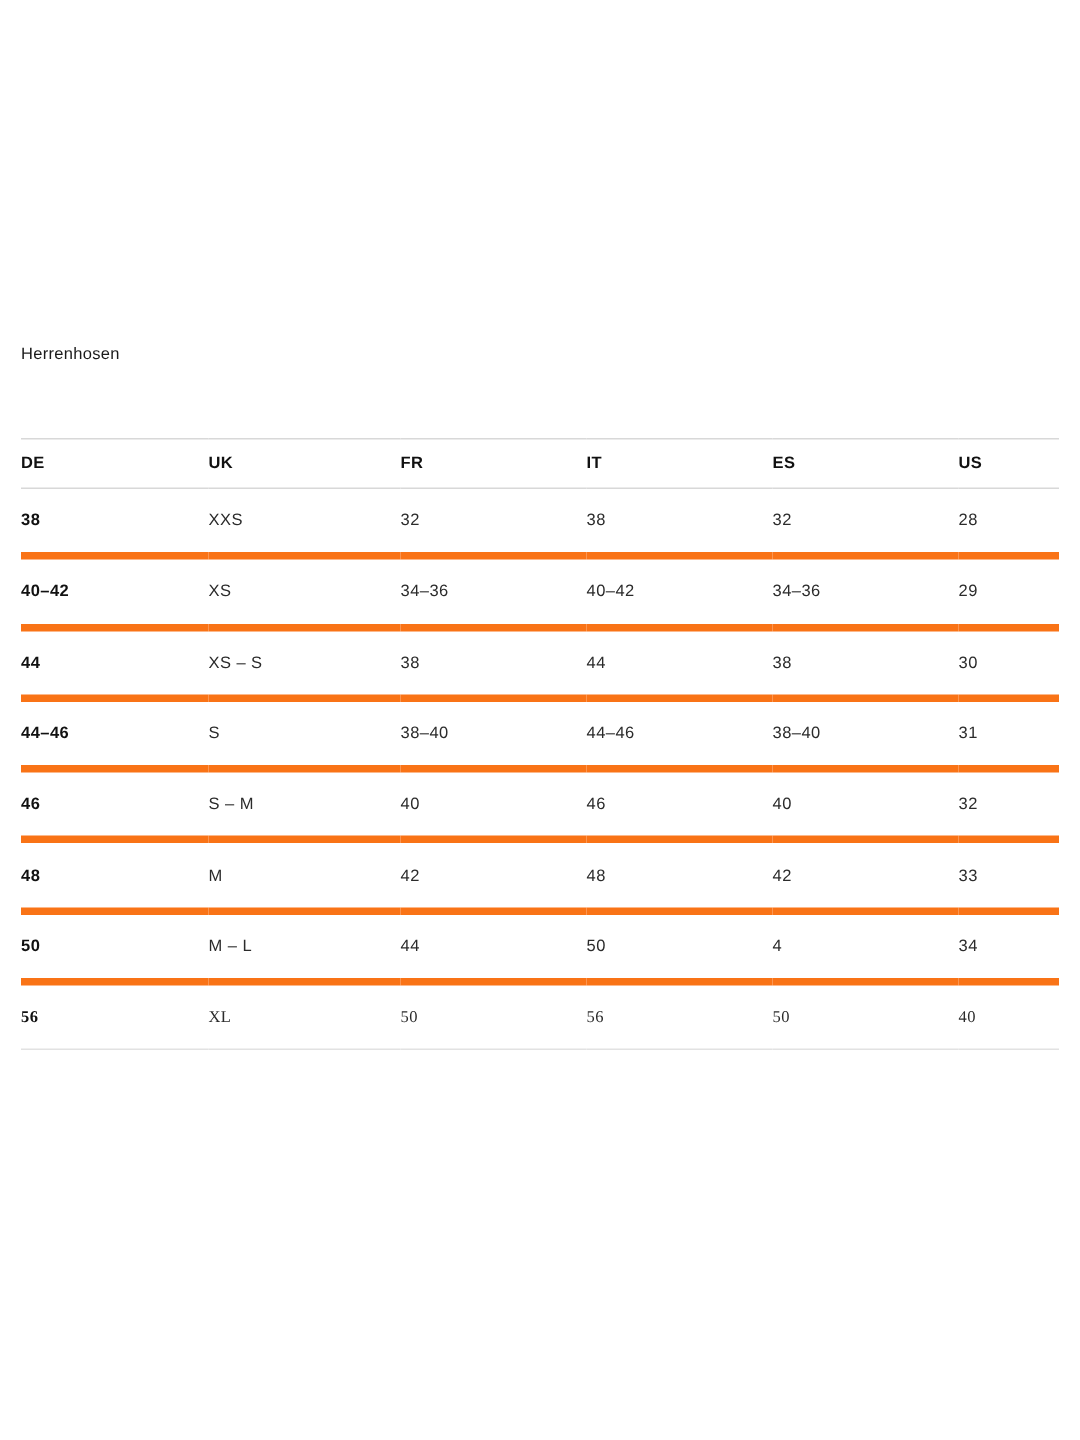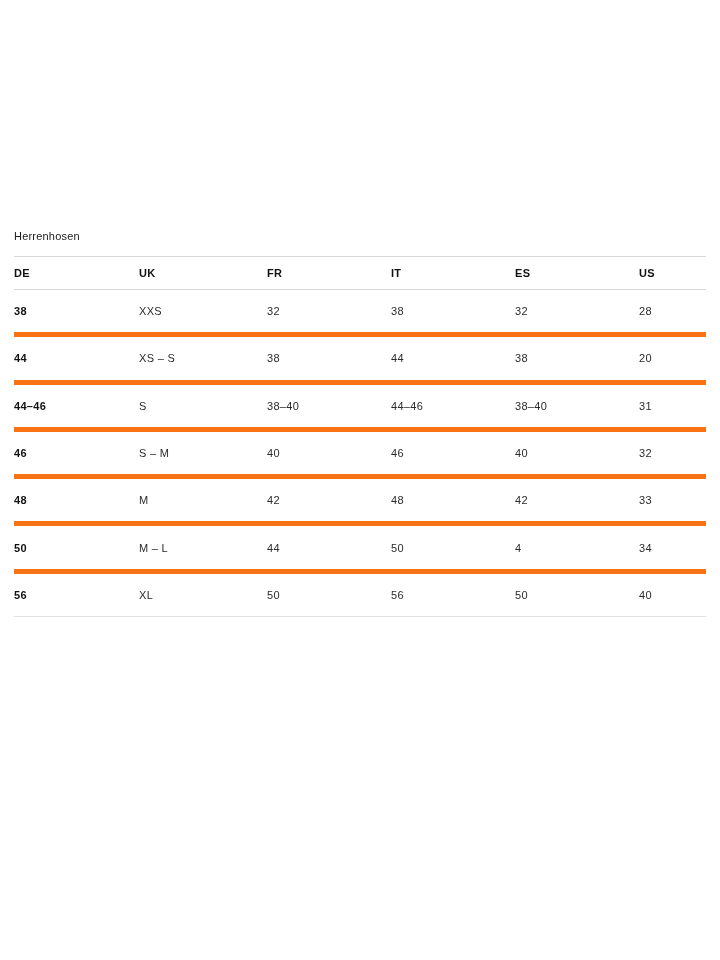--- a/index.html
+++ b/index.html
@@ -31,20 +31,21 @@
     line-height: 16px;
     color: #1a1a1a;
     letter-spacing: 0.2px;
     padding-bottom: 12px;
     font-weight: 400;
   }
   table.size-table {
     width: 100%;
     border-collapse: collapse;
     table-layout: fixed;
+    margin-top: 36px;
   }
   table.size-table th,
   table.size-table td {
     text-align: left;
     font-size: 11px;
     letter-spacing: 0.3px;
     padding: 0;
     vertical-align: middle;
   }
   thead th {
@@ -55,20 +56,21 @@
     border-bottom: 1px solid #d8d8d8;
   }
   tbody td {
     height: 42.3px;
     border-bottom: 5px solid #f97316;
     color: #2b2b2b;
     font-weight: 400;
   }
   tbody tr:last-child td {
     border-bottom: 1px solid #e2e2e2;
+    font-family: Liberation Serif, serif;
   }
   tbody td.col-de {
     font-weight: 700;
     color: #111111;
   }
   
   col.c0 { width: 125px; }
   col.c1 { width: 128px; }
   col.c2 { width: 124px; }
   col.c3 { width: 124px; }
@@ -108,26 +110,34 @@
       <tbody>
         <tr>
           <td class="col-de">38</td>
           <td>XXS</td>
           <td>32</td>
           <td>38</td>
           <td>32</td>
           <td class="col-us">28</td>
         </tr>
         <tr>
+          <td class="col-de">40–42</td>
+          <td>XS</td>
+          <td>34–36</td>
+          <td>40–42</td>
+          <td>34–36</td>
+          <td class="col-us">29</td>
+        </tr>
+        <tr>
           <td class="col-de">44</td>
           <td>XS – S</td>
           <td>38</td>
           <td>44</td>
           <td>38</td>
-          <td class="col-us">20</td>
+          <td class="col-us">30</td>
         </tr>
         <tr>
           <td class="col-de">44–46</td>
           <td>S</td>
           <td>38–40</td>
           <td>44–46</td>
           <td>38–40</td>
           <td class="col-us">31</td>
         </tr>
         <tr>

